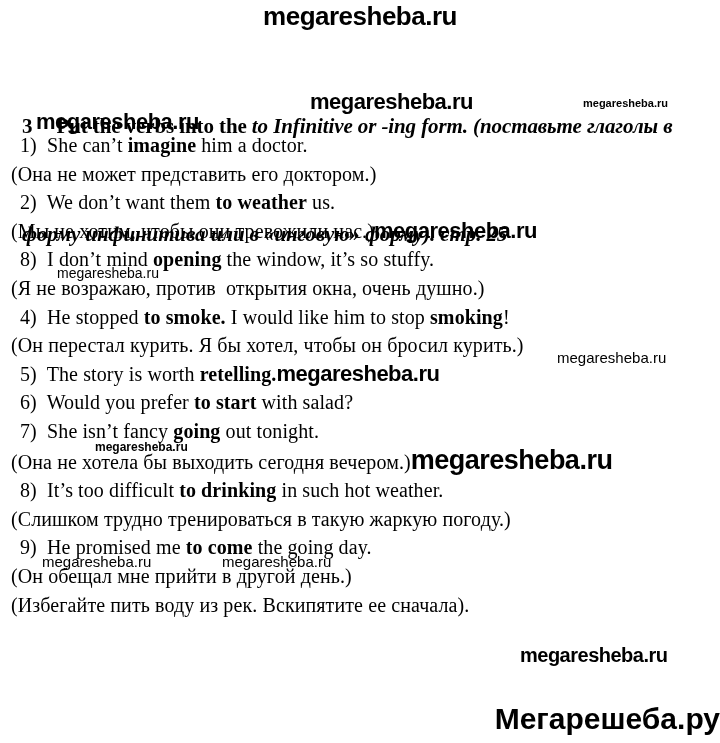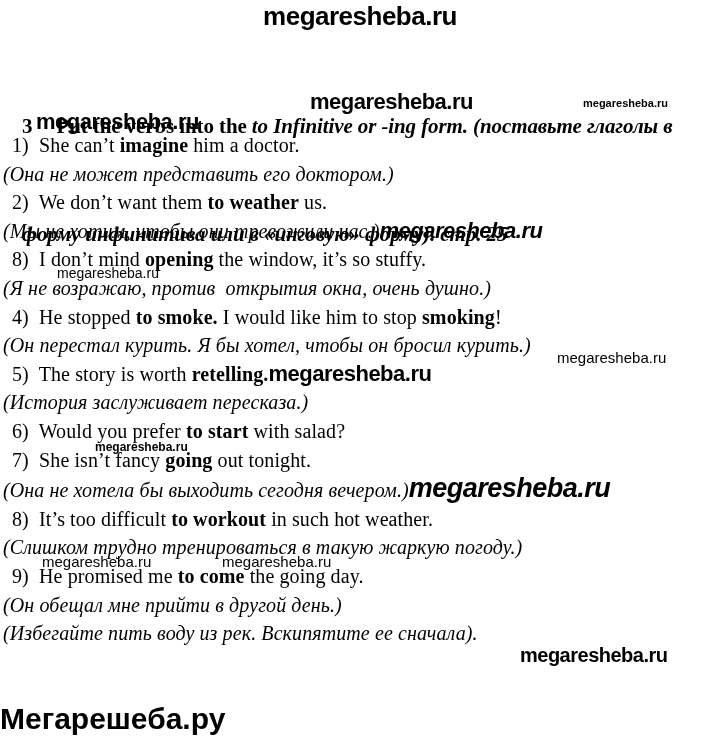--- a/index.html
+++ b/index.html
@@ -15,24 +15,24 @@
     font-family:"Liberation Sans", sans-serif;
     font-weight:700; font-size:26px; letter-spacing:-0.5px;
   }
   .title {
     position:absolute; top:36px; left:22px; width:692px;
     font-weight:700; font-size:21px; line-height:36px;
     white-space:pre; letter-spacing:-0.1px;
   }
   .t-gap { display:inline-block; width:24px; }
   .t-bi { font-style:italic; }
-  .lines { position:absolute; top:131px; left:0; width:675px; }
+  .lines { position:absolute; top:131px; left:8px; width:675px; }
   .line { font-size:20px; line-height:28.6px; white-space:pre; letter-spacing:0.1px; }
   .line.en { padding-left:12px; }
-  .line.ru { padding-left:3px;font-style:italic; }
+  .line.ru { padding-left:3px; }
   .b { font-weight:700; }
   .wm-inline {
     font-family:"Liberation Sans", sans-serif;
     font-weight:700; font-size:22px; letter-spacing:-0.5px;
   }
   .wm-inline.lg { font-size:27px; }
   .wm {
     position:absolute; font-family:"Liberation Sans", sans-serif;
     white-space:nowrap; line-height:1.1;
   }
@@ -40,21 +40,21 @@
   .wm-b  { left:583px; top:97px;  font-size:11px; font-weight:700; }
   .wm-c  { left:36px;  top:110px; font-size:22px; font-weight:700; letter-spacing:-0.5px; }
   .wm-d  { left:57px;  top:266px; font-size:14px; font-weight:400; }
   .wm-e  { left:557px; top:350px; font-size:15px; font-weight:400; }
   .wm-f  { left:95px;  top:441px; font-size:12px; font-weight:700; }
   .wm-g1 { left:42px;  top:554px; font-size:15px; font-weight:400; }
   .wm-g2 { left:222px; top:554px; font-size:15px; font-weight:400; }
   .wm-h  { left:520px; top:644px; font-size:20px; font-weight:700; letter-spacing:-0.5px; }
   .footer {
     position:absolute; top:702px; left:0; width:100%;
-    text-align:left;
+    text-align:right;
     font-family:"Liberation Sans", sans-serif;
     font-weight:700; font-size:30px;
   }
 </style>
 </head>
 <body>
 
 <div class="header-wm">megaresheba.ru</div>
 
 <div class="title">
@@ -65,25 +65,24 @@
 <div class="lines" id="lines-container">
     <div class="line en"><span class="">1)  She can’t </span><span class="b">imagine</span><span class=""> him a doctor.</span></div>
     <div class="line ru"><span class="">(Она не может представить его доктором.)</span></div>
     <div class="line en"><span class="">2)  We don’t want them </span><span class="b">to weather</span><span class=""> us.</span></div>
     <div class="line ru"><span class="">(Мы не хотим, чтобы они тревожили нас.)</span><span class="wm-inline">megaresheba.ru</span></div>
     <div class="line en"><span class="">8)  I don’t mind </span><span class="b">opening</span><span class=""> the window, it’s so stuffy.</span></div>
     <div class="line ru"><span class="">(Я не возражаю, против  открытия окна, очень душно.)</span></div>
     <div class="line en"><span class="">4)  He stopped </span><span class="b">to smoke.</span><span class=""> I would like him to stop </span><span class="b">smoking</span><span class="">!</span></div>
     <div class="line ru"><span class="">(Он перестал курить. Я бы хотел, чтобы он бросил курить.)</span></div>
     <div class="line en"><span class="">5)  The story is worth </span><span class="b">retelling.</span><span class="wm-inline">megaresheba.ru</span></div>
-    <div class="line ru"><span class="">(История заслуживает пересказа.)</span></div>
     <div class="line en"><span class="">6)  Would you prefer </span><span class="b">to start</span><span class=""> with salad?</span></div>
     <div class="line en"><span class="">7)  She isn’t fancy </span><span class="b">going</span><span class=""> out tonight.</span></div>
     <div class="line ru"><span class="">(Она не хотела бы выходить сегодня вечером.)</span><span class="wm-inline lg">megaresheba.ru</span></div>
-    <div class="line en"><span class="">8)  It’s too difficult </span><span class="b">to workout</span><span class=""> in such hot weather.</span></div>
+    <div class="line en"><span class="">8)  It’s too difficult </span><span class="b">to drinking</span><span class=""> in such hot weather.</span></div>
     <div class="line ru"><span class="">(Слишком трудно тренироваться в такую жаркую погоду.)</span></div>
     <div class="line en"><span class="">9)  He promised me </span><span class="b">to come</span><span class=""> the going day.</span></div>
     <div class="line ru"><span class="">(Он обещал мне прийти в другой день.)</span></div>
     <div class="line ru"><span class="">(Избегайте пить воду из рек. Вскипятите ее сначала).</span></div>
   </div>
 
 <span class="wm wm-a">megaresheba.ru</span>
 <span class="wm wm-b">megaresheba.ru</span>
 <span class="wm wm-c">megaresheba.ru</span>
 <span class="wm wm-d">megaresheba.ru</span>

